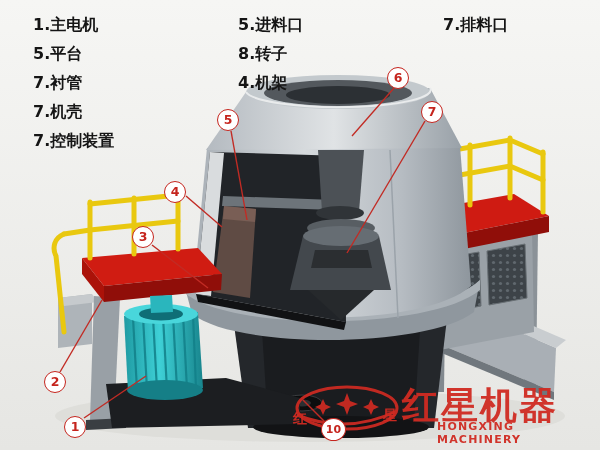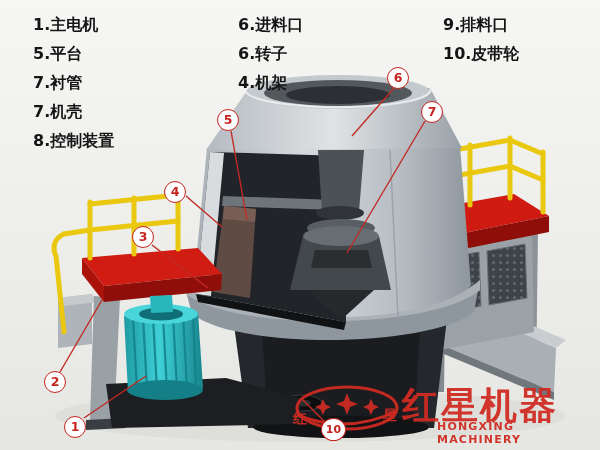--- a/index.html
+++ b/index.html
@@ -188,30 +188,29 @@
       <path d="M84,418 L146,376"></path>
       <path d="M330,427 L303,400"></path>
     </g>
   </svg>
 
   <div class="legend col1">
     <div class="legend-item">1.主电机</div>
     <div class="legend-item">5.平台</div>
     <div class="legend-item">7.衬管</div>
     <div class="legend-item">7.机壳</div>
-    <div class="legend-item">8.控制装置</div>
+    <div class="legend-item">7.控制装置</div>
   </div>
   <div class="legend col2">
-    <div class="legend-item">6.进料口</div>
-    <div class="legend-item">6.转子</div>
+    <div class="legend-item">5.进料口</div>
+    <div class="legend-item">8.转子</div>
     <div class="legend-item">4.机架</div>
   </div>
   <div class="legend col3">
-    <div class="legend-item">9.排料口</div>
-    <div class="legend-item">10.皮带轮</div>
+    <div class="legend-item">7.排料口</div>
   </div>
 
   <div class="callout" style="left:387px; top:67px;">6</div>
   <div class="callout" style="left:421px; top:101px;">7</div>
   <div class="callout" style="left:217px; top:109px;">5</div>
   <div class="callout" style="left:164px; top:181px;">4</div>
   <div class="callout" style="left:132px; top:226px;">3</div>
   <div class="callout" style="left:44px;  top:371px;">2</div>
   <div class="callout" style="left:64px;  top:416px;">1</div>
   <div class="callout wide" style="left:321px; top:418px;">10</div>

